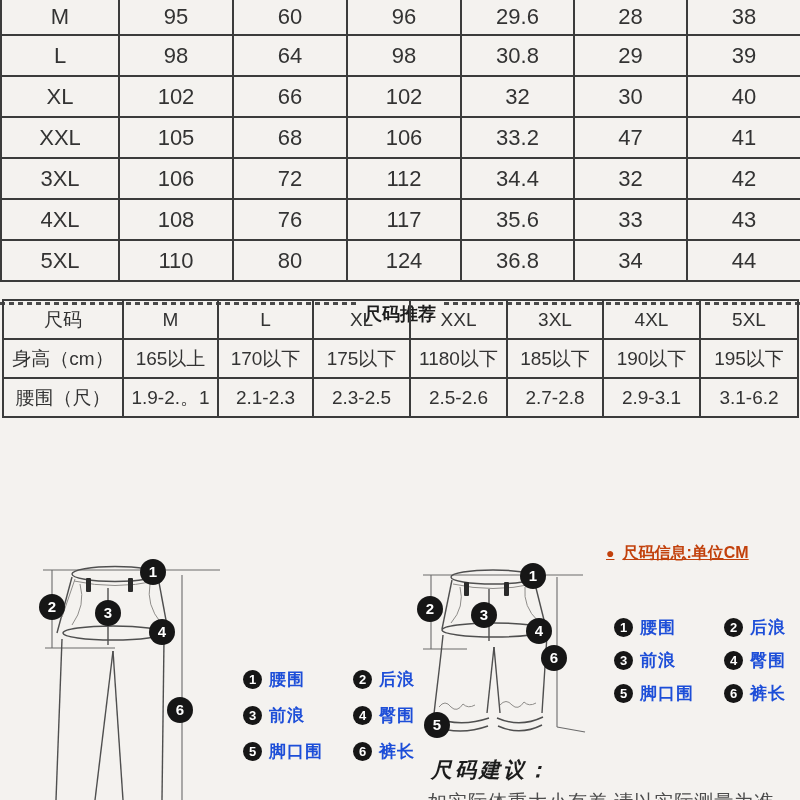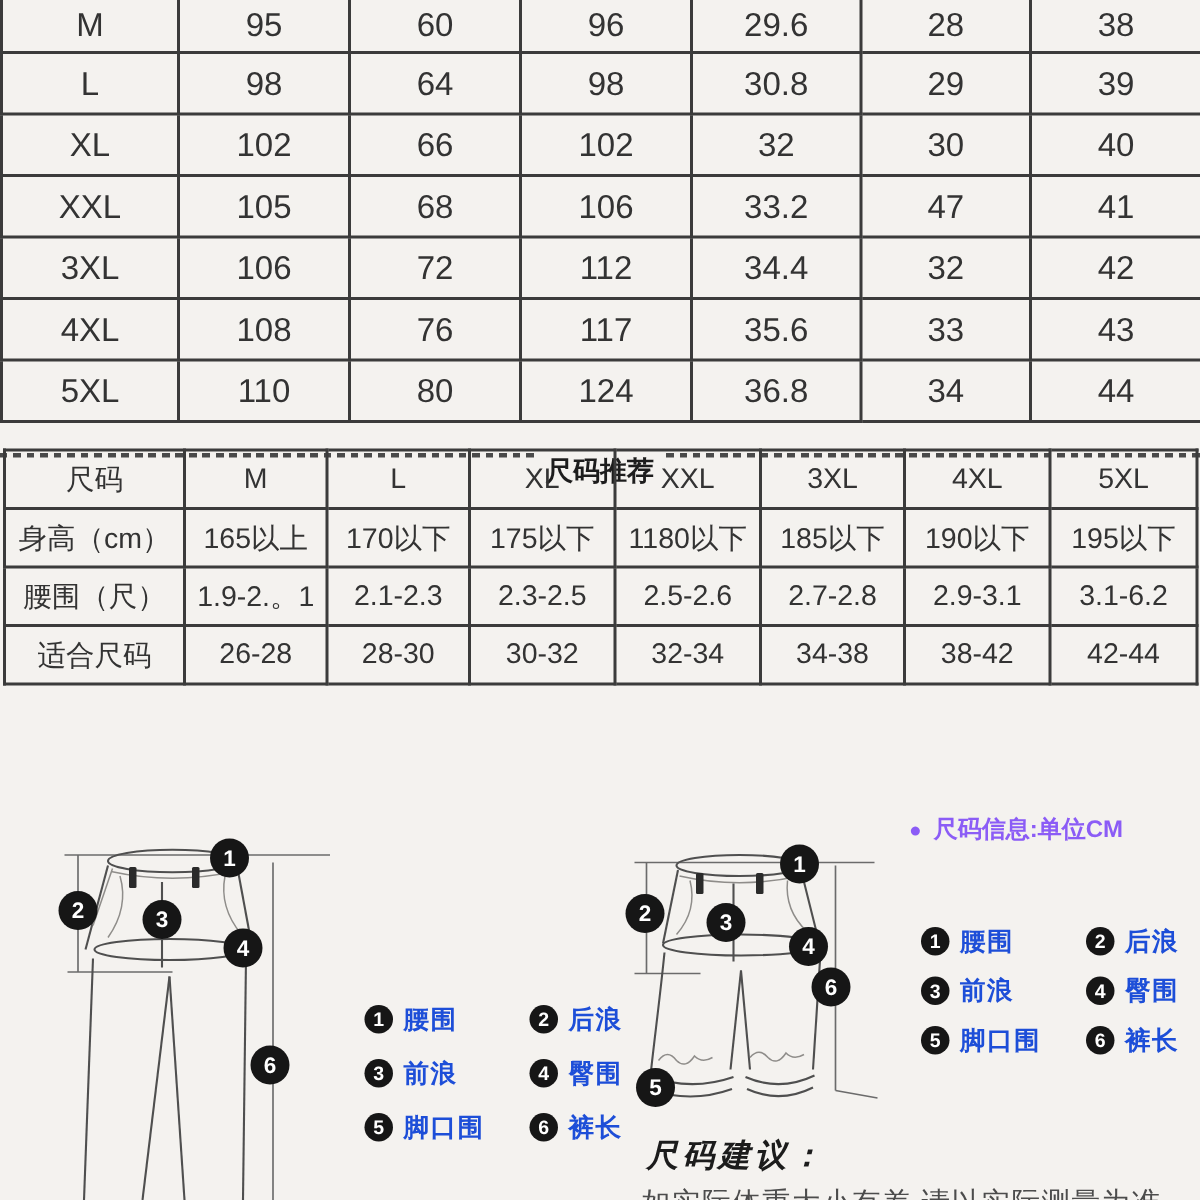--- a/index.html
+++ b/index.html
@@ -24,21 +24,21 @@
   .divider{
     position:absolute; top:302px; left:0; width:800px; height:22px;
     display:flex; align-items:flex-start;
   }
   .dash{
     flex:1; height:3px;
     background:repeating-linear-gradient(90deg,#4a4a4a 0 5px,transparent 5px 9px);
   }
   .dlabel{margin:0 8px; font-size:18px; font-weight:bold; color:#1d1d1d;}
   
-  .note{position:absolute; left:606px; top:543px; font-size:16px; font-weight:bold; color:#8b5cf6;}
+  .note{position:absolute; left:606px; top:543px; font-size:16px; font-weight:bold; color:#c2410c;text-decoration:underline;}
   .note .bullet{margin-right:8px; font-size:14px;}
   svg.diagram{position:absolute;}
   #pants-long{left:20px; top:555px;}
   #pants-short{left:405px; top:555px;}
   .legend{
     position:absolute; display:grid; grid-template-columns:96px auto;
     column-gap:14px; row-gap:13px; align-items:center;
   }
   #legend-left{left:243px; top:668px;}
   #legend-right{left:614px; top:616px; row-gap:10px;}
@@ -187,30 +187,20 @@
         </tr>
         <tr>
           <td class="lbl">腰围（尺）</td>
           <td>1.9-2.。1</td>
           <td>2.1-2.3</td>
           <td>2.3-2.5</td>
           <td>2.5-2.6</td>
           <td>2.7-2.8</td>
           <td>2.9-3.1</td>
           <td>3.1-6.2</td>
-        </tr>
-        <tr>
-          <td class="lbl">适合尺码</td>
-          <td>26-28</td>
-          <td>28-30</td>
-          <td>30-32</td>
-          <td>32-34</td>
-          <td>34-38</td>
-          <td>38-42</td>
-          <td>42-44</td>
         </tr>
       </tbody>
   </table>
 
   <div class="note">
     <span class="bullet">●</span><span>尺码信息:单位CM</span>
   </div>
 
   <svg id="pants-long" class="diagram" width="220" height="245" viewBox="0 0 220 245">
     <path class="dim" d="M23,15 L200,15"></path>

